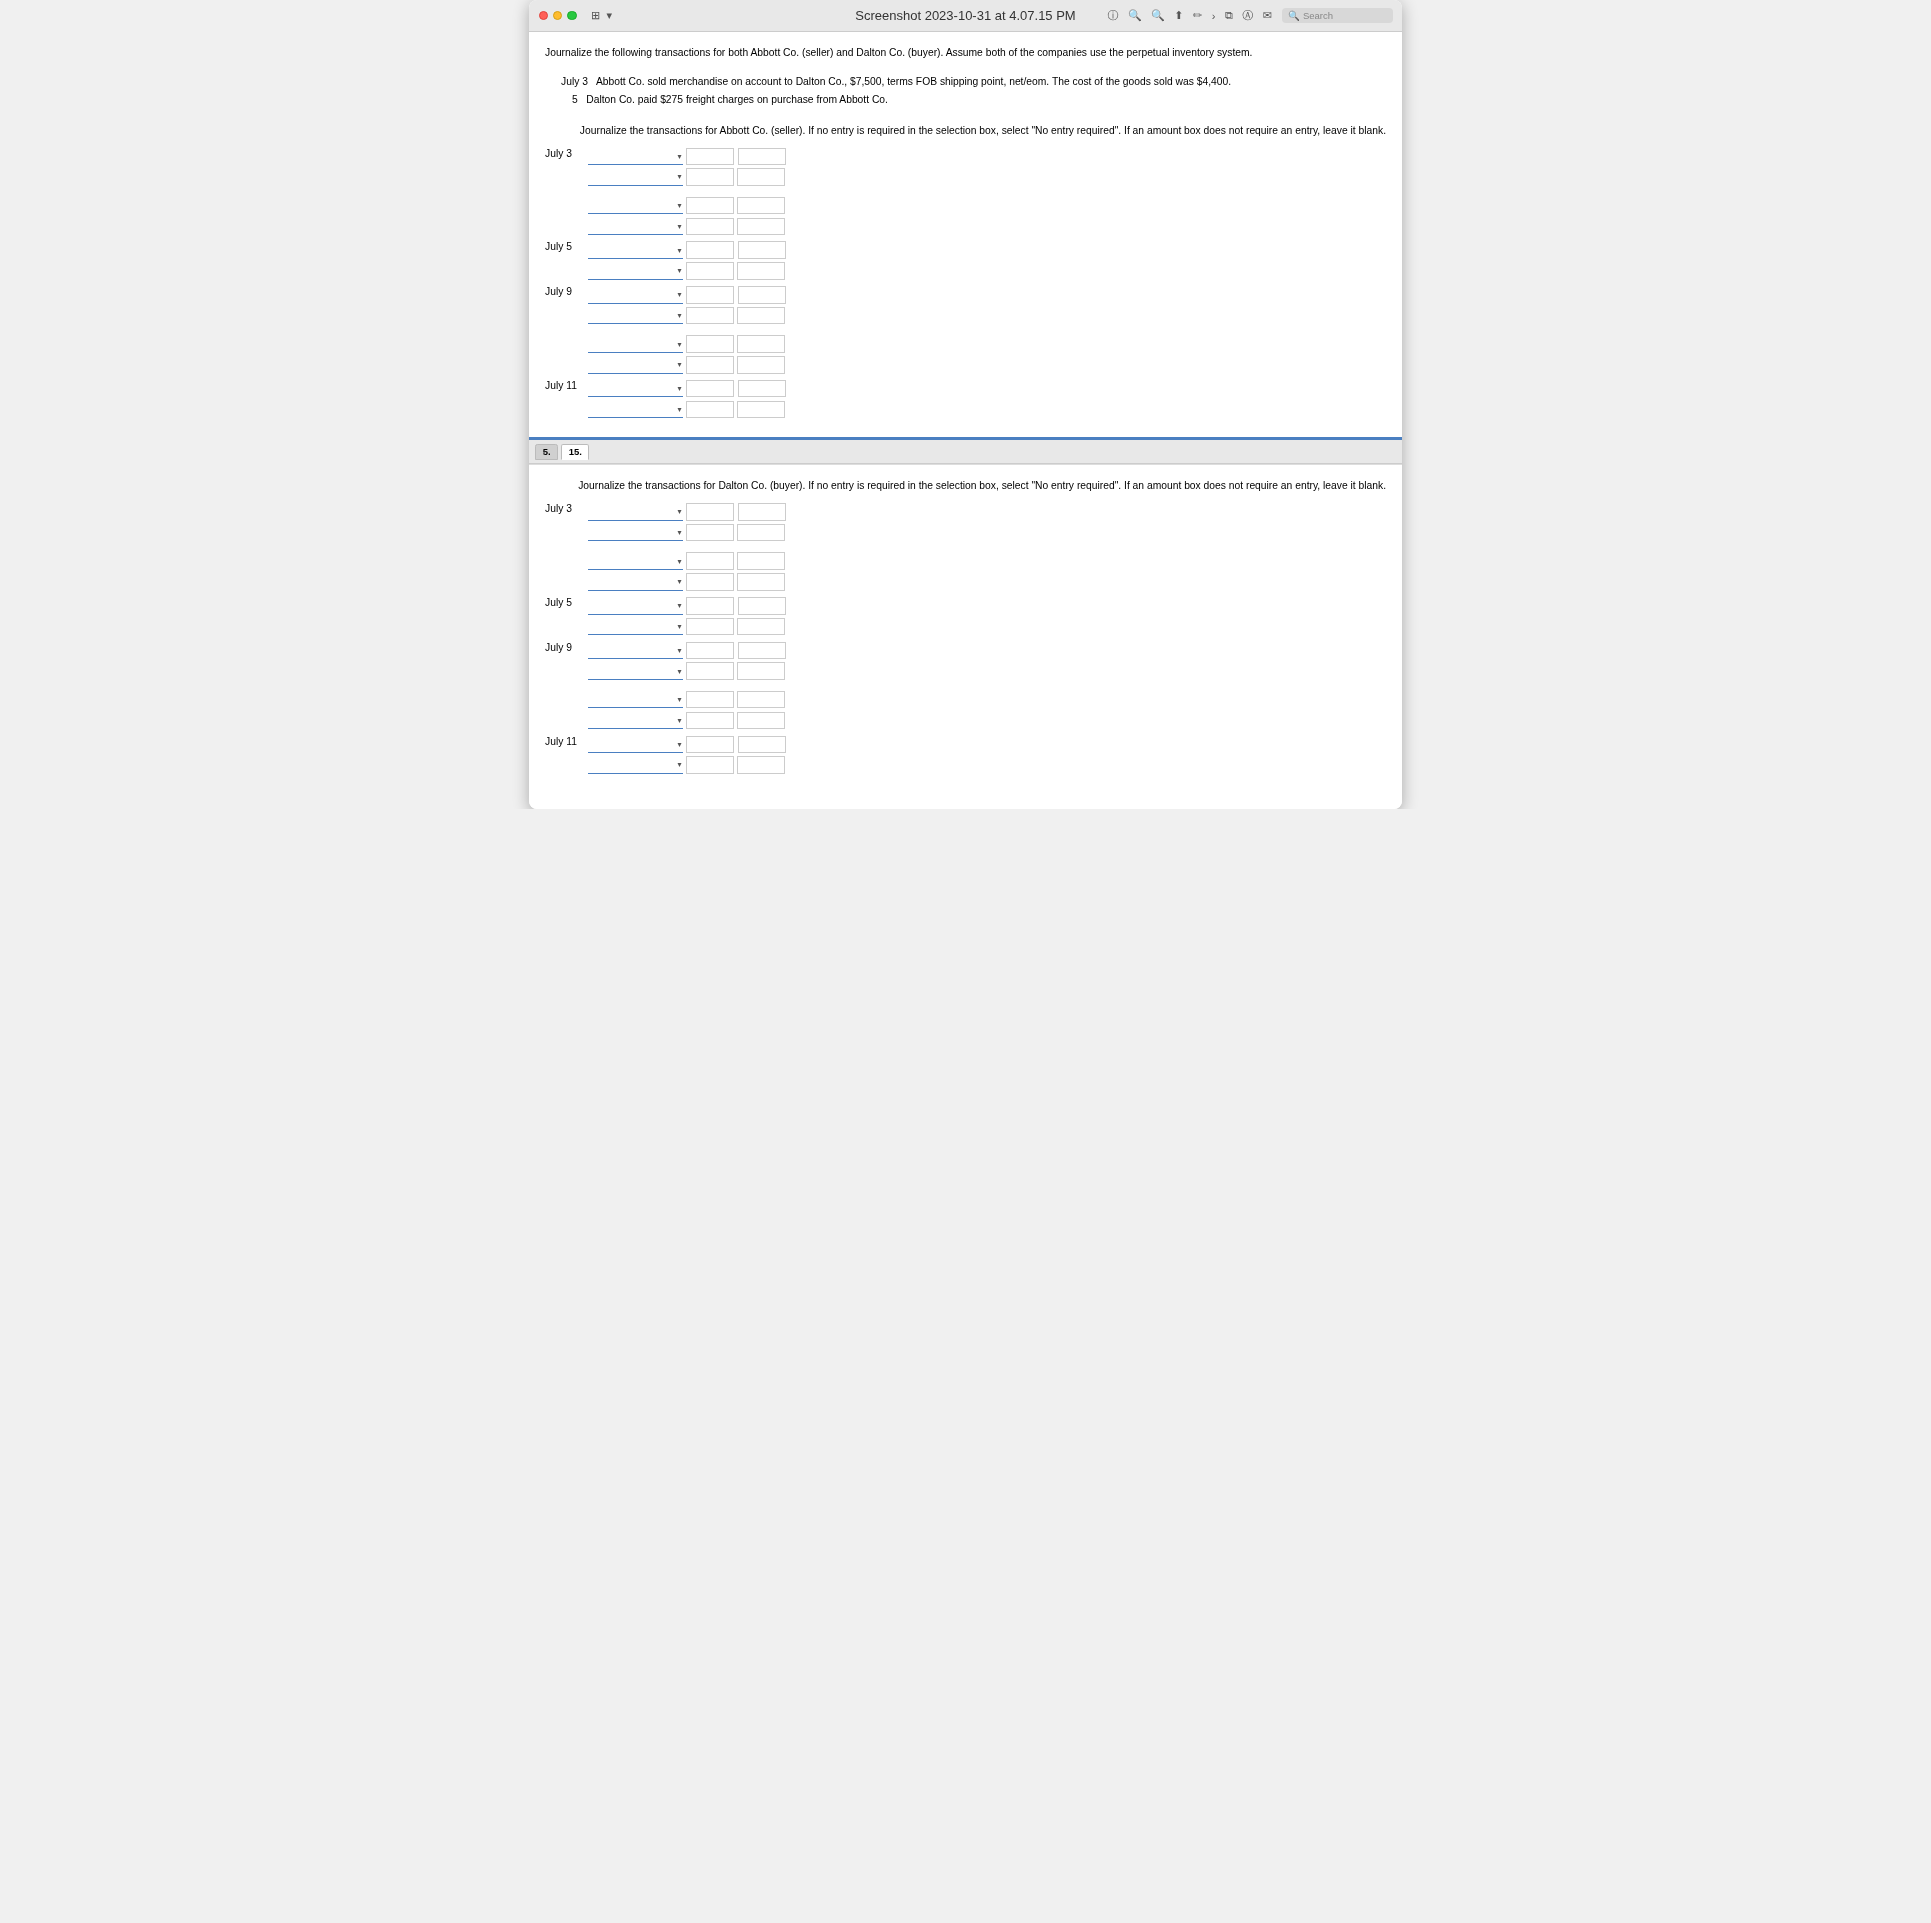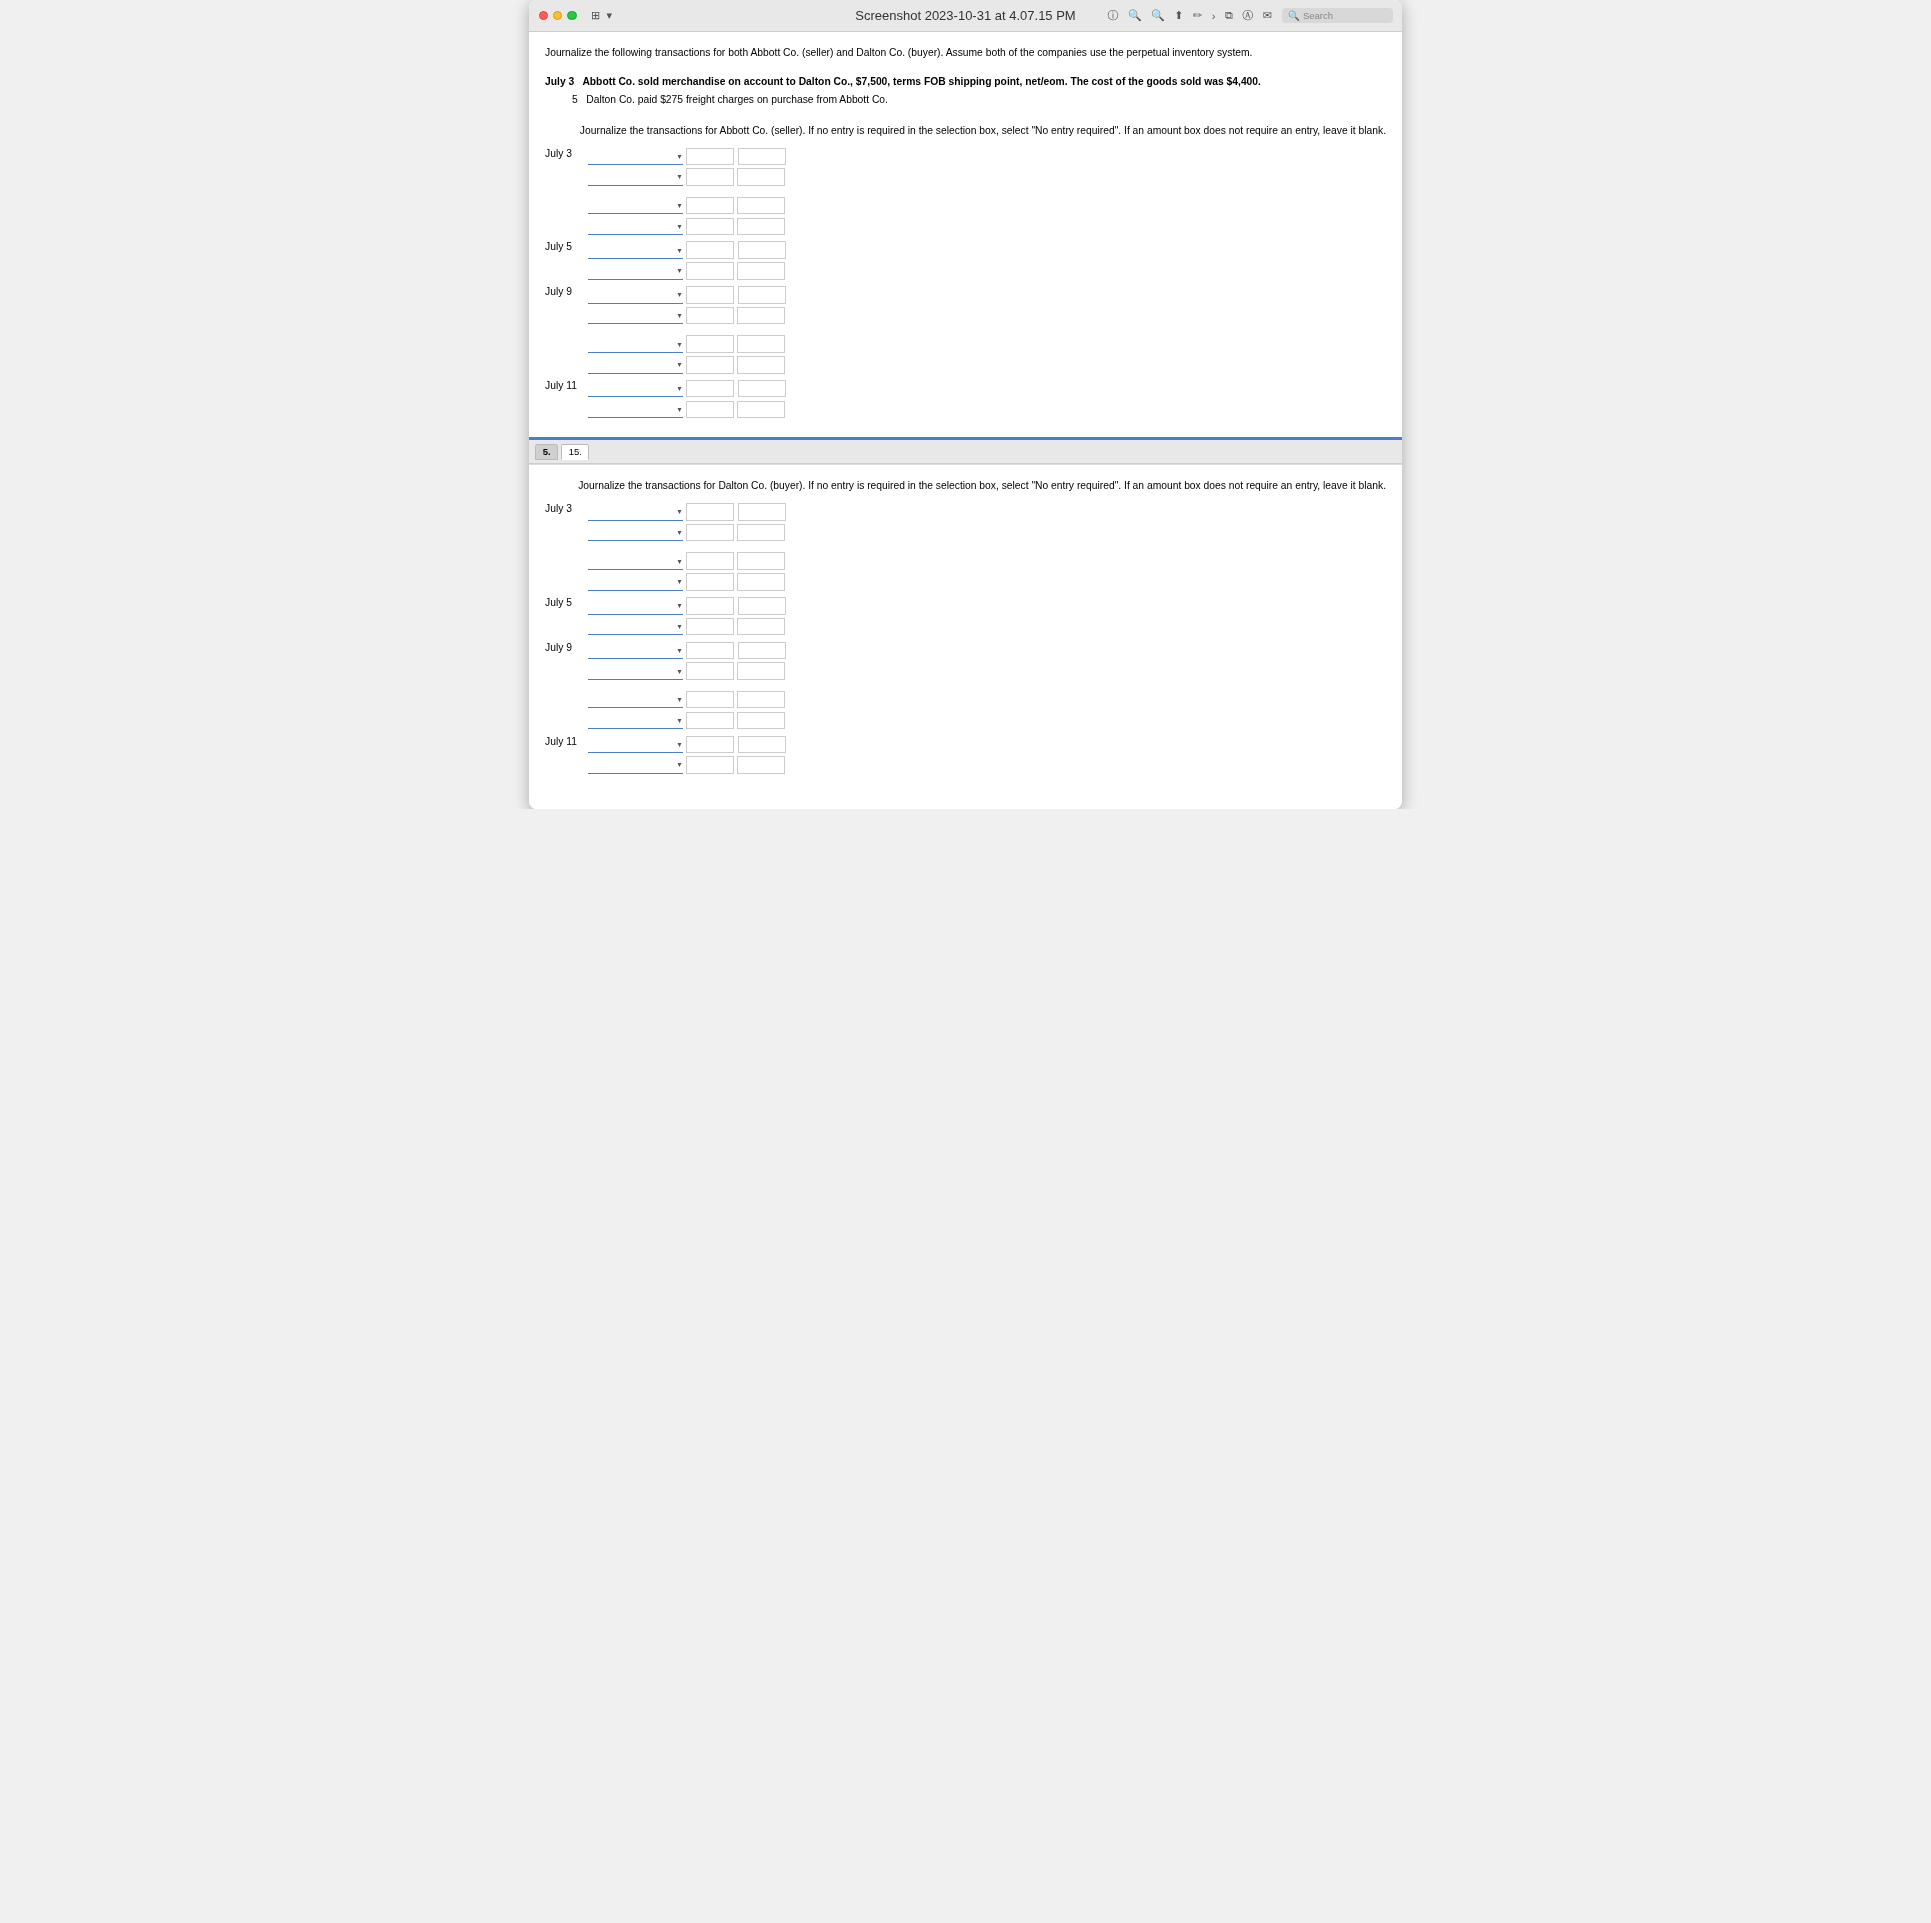--- a/index.html
+++ b/index.html
@@ -97,22 +97,23 @@
       font-size: 10.3px;
       margin-bottom: 12.7px;
     }
 
     .transaction-list p {
       line-height: 1.8;
       padding-left: 12.7px;
     }
 
     .transaction-list p.main-entry {
-      font-weight: bold;
+      font-weight: normal;
       padding-left: 0;
+      margin-left: 16px;
     }
 
     .instructions {
       font-size: 10.3px;
       margin-bottom: 9.5px;
       line-height: 1.5;
       text-align: right;
     }
 
     .journal-section {
@@ -359,21 +360,21 @@
         </div>
       </div>
 
     </div>
   </div>
 
   <div style="background:#4a7fc1; height:3.2px;"></div>
 
   <div style="background:#e8e8e8; padding:1.6px 6.4px; display:flex; gap:3.2px; align-items:center; height:24px; border-bottom:0.8px solid #ccc;">
     <span style="font-size:9.5px; font-weight:bold; background:#d0d0d0; border:0.8px solid #bbb; padding:1.6px 6.4px; border-radius:2.4px 2.4px 0 0;">5.</span>
-    <span style="font-size:9.5px; font-weight:normal; background:#fff; border:0.8px solid #bbb; border-bottom:0.8px solid #fff; padding:1.6px 6.4px; border-radius:2.4px 2.4px 0 0;">15.</span>
+    <span style="font-size:9.5px; font-weight:bold; background:#fff; border:0.8px solid #bbb; border-bottom:0.8px solid #fff; padding:1.6px 6.4px; border-radius:2.4px 2.4px 0 0;">15.</span>
   </div>
 
   <div class="content" style="border-top:0.8px solid #ddd;">
 
     <p class="instructions">
       Journalize the transactions for Dalton Co. (buyer). If no entry is required in the selection box, select "No entry required". If an amount box does not require an entry, leave it blank.
     </p>
 
     <div class="journal-section">
 

